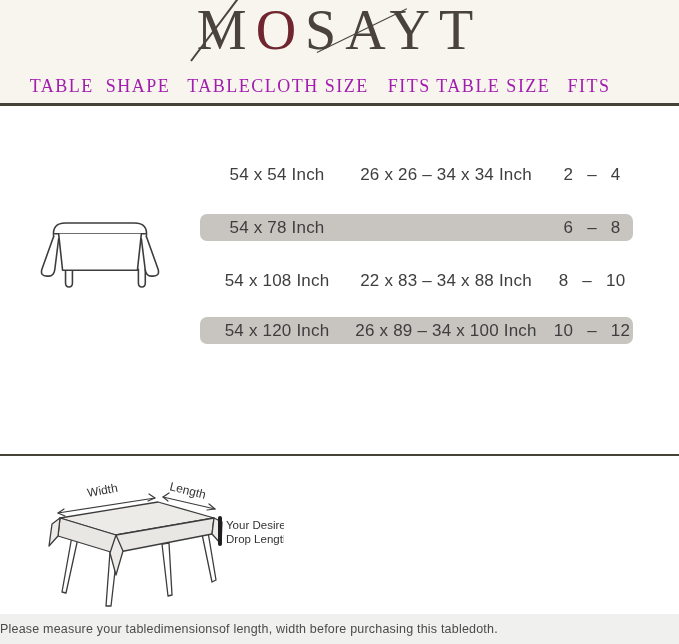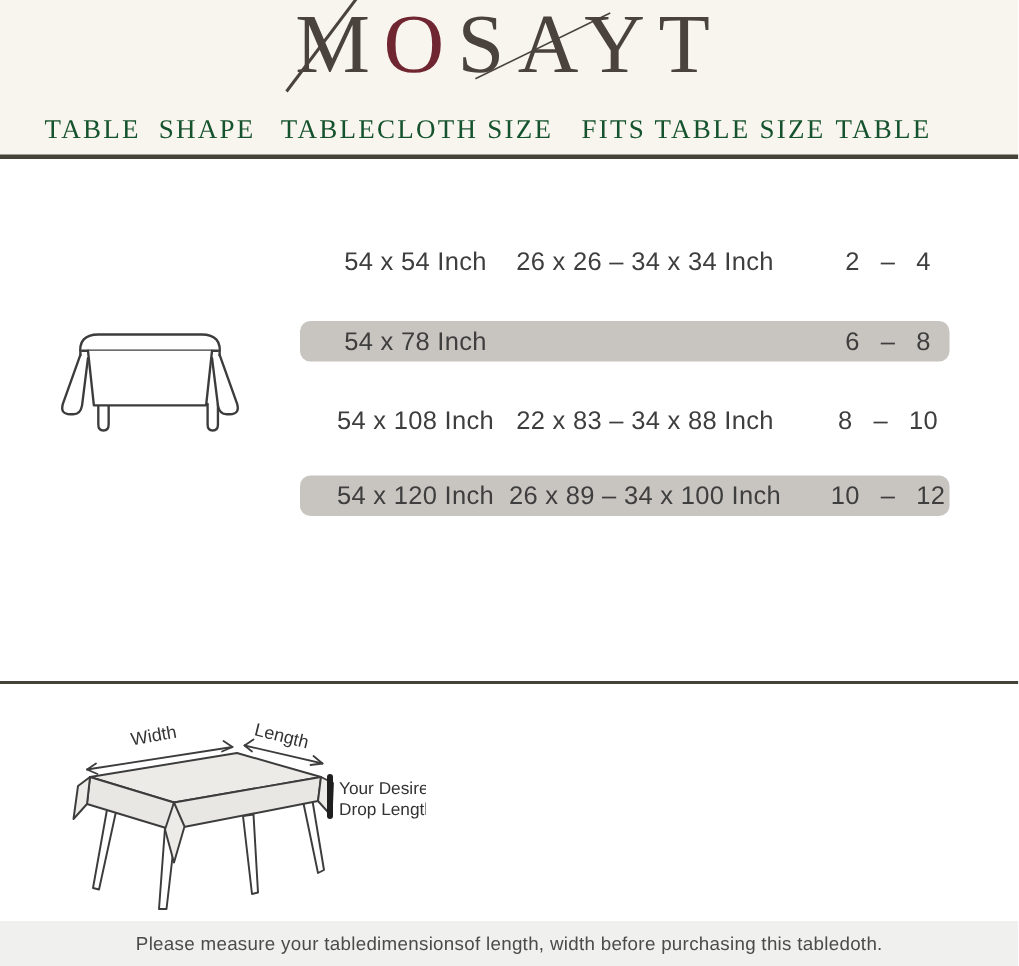--- a/index.html
+++ b/index.html
@@ -25,59 +25,59 @@
     letter-spacing:9px; color:#4a433d; font-weight:400;
   }
   .logo-o { color:#702631; }
   .logo-slash { position:absolute; background:#4a433d; height:2px; transform-origin:0 50%; }
   .logo-slash.m { left:-6px; top:64px; width:88px; transform:rotate(-53deg); }
   .logo-slash.sa { left:120px; top:56px; width:100px; height:1.3px; transform:rotate(-26deg); }
 
   .col-head {
     position:absolute; top:76px; transform:translateX(-50%);
     font-family:"Liberation Serif", serif; font-size:18px; letter-spacing:1.5px;
-    color:#14532d; white-space:pre;
+    color:#a21caf; white-space:pre;
   }
   .col-head.c1 { left:100px; }
   .col-head.c2 { left:278px; }
   .col-head.c3 { left:446px;margin-left:23px; }
   .col-head.c4 { left:589px; }
 
   
   .chart-section { position:absolute; left:0; top:109px; width:679px; height:345px; background:#ffffff; }
   .shape-illustration { position:absolute; left:36px; top:106px; }
   .row { position:absolute; left:0; width:558px; height:27px; }
   .row .bar {
     position:absolute; left:200px; top:0; width:433px; height:27px;
     background:#c8c4c0; border-radius:7px;
   }
   .cell {
     position:absolute; top:0; transform:translateX(-50%);
     font-size:17px; line-height:27px; letter-spacing:0.2px; color:#3e3e3e; white-space:nowrap;
   }
   .cell.size { left:277px; }
-  .cell.fits { left:430px;text-align:center; }
+  .cell.fits { left:446px;text-align:center; }
   .cell.seats { left:592px; display:flex; gap:14px; transform:translateX(-50%); }
   .r1 { top:52px; } .r2 { top:105px; } .r3 { top:158px;padding-left:45px; } .r4 { top:208px; }
 
   .divider2 { position:absolute; left:0; top:454px; width:679px; height:2px; background:#454338; }
 
   
   .guide-section { position:absolute; left:0; top:456px; width:679px; height:158px; background:#ffffff; }
   .iso-diagram { position:absolute; left:22px; top:16px; }
   .formulas {
     position:absolute; left:293px; top:58px; width:386px; text-align:center;
     font-family:"Liberation Serif", serif; font-size:17.5px; line-height:27px;
     color:#4f4e4c; letter-spacing:0.3px;
   }
 
   
   .footer {
     position:absolute; left:0; top:614px; width:679px; height:30px;
-    background:#f0f0ee; display:flex; align-items:center; justify-content:center;
+    background:#f0f0ee; display:flex; align-items:center; justify-content:flex-start;
     font-size:12.5px; color:#4b4b4b; letter-spacing:0.2px;
   }
 
   svg text { font-family:"Liberation Sans", sans-serif; fill:#333333; }
 </style>
 </head>
 <body>
 
 <div class="sheet">
 
@@ -87,21 +87,21 @@
         <span>M</span>
           <span class="logo-o">O</span>
           <span>SAYT</span>
         <i class="logo-slash m"></i>
         <i class="logo-slash sa"></i>
       </div>
     </div>
     <span class="col-head c1">TABLE  SHAPE</span>
     <span class="col-head c2">TABLECLOTH SIZE</span>
     <span class="col-head c3">FITS TABLE SIZE</span>
-    <span class="col-head c4">TABLE</span>
+    <span class="col-head c4">FITS</span>
   </div>
 
   <div class="chart-section">
 
     <svg class="shape-illustration" width="128" height="76" viewBox="0 0 130 77" fill="none" stroke="#3c3c3c" stroke-width="1.6" stroke-linejoin="round" stroke-linecap="round">
 
       <path d="M30,55 V69 Q30,73 33.5,73 Q37,73 37,69 V55" fill="#ffffff"></path>
       <path d="M104,55 V69 Q104,73 107.5,73 Q111,73 111,69 V55" fill="#ffffff"></path>
 
       <path d="M21,13 L6,55 Q4,62 11,62 L13,62 Q18,62 19,56 L23,24" fill="#ffffff"></path>

